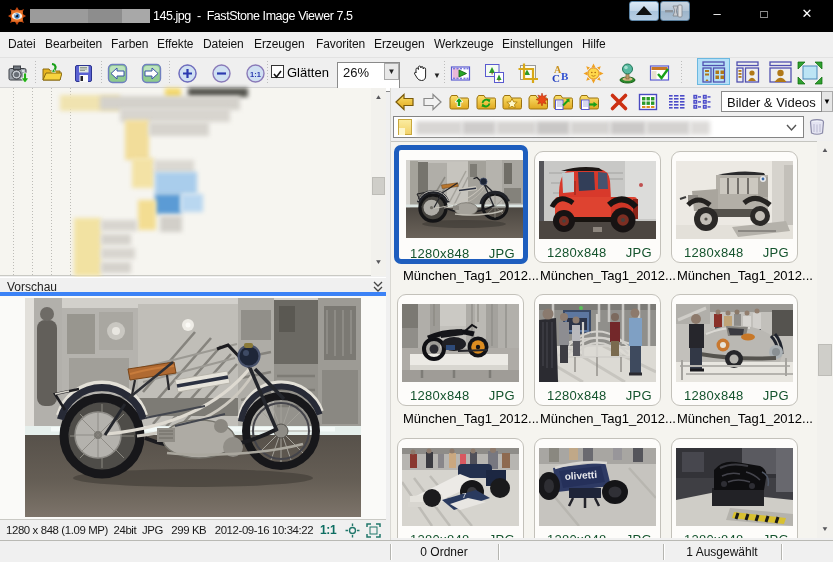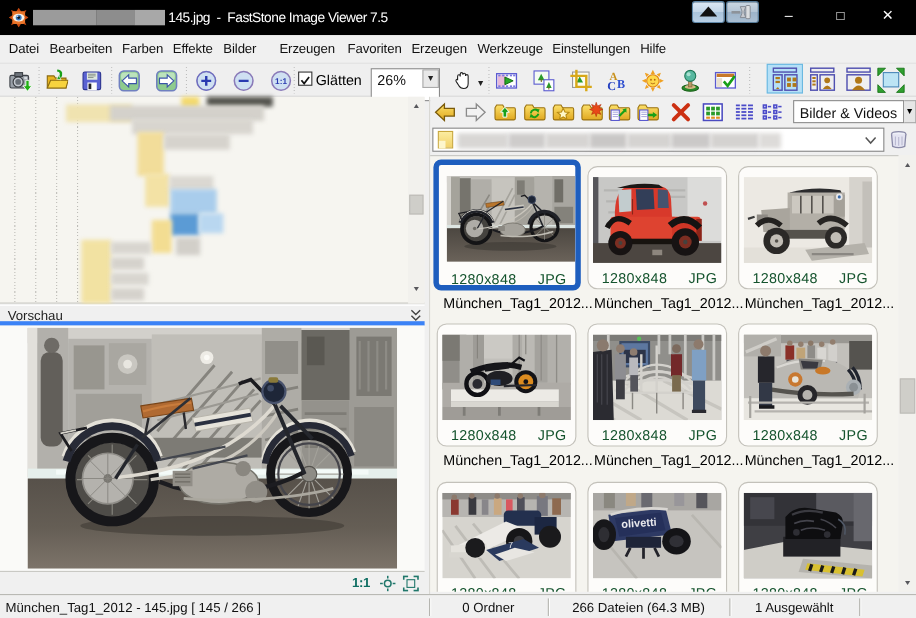--- a/index.html
+++ b/index.html
@@ -73,21 +73,21 @@
     </svg></div>
 <div class="abs capbtn" style="left:697px">–</div>
 <div class="abs capbtn" style="left:744px;font-size:12px">□</div>
 <div class="abs capbtn" style="left:787px">✕</div>
 
 <div class="abs" id="menubar">
 <span style="left:8px">Datei</span>
     <span style="left:45px">Bearbeiten</span>
     <span style="left:111px">Farben</span>
     <span style="left:157px">Effekte</span>
-    <span style="left:203px">Bilder</span>
+    <span style="left:203px">Dateien</span>
     <span style="left:254px">Erzeugen</span>
     <span style="left:316px">Favoriten</span>
     <span style="left:374px">Erzeugen</span>
     <span style="left:434px">Werkzeuge</span>
     <span style="left:502px">Einstellungen</span>
     <span style="left:582px">Hilfe</span>
 </div>
 
 <div class="abs" id="toolbar"></div>
 <div class="abs" style="left:35px;top:61px;width:1px;height:24px;background-image:repeating-linear-gradient(#bdbdbd 0 1px,transparent 1px 3px)"></div>
@@ -397,20 +397,21 @@
 <circle cx="221" cy="55" r="3" fill="#3e4a64"></circle>
 <rect x="219" y="45" width="9" height="5" rx="2" fill="#8a7a3a"></rect>
 <path d="M100 106 L80 137" stroke="#24262c" stroke-width="3"></path>
 <path d="M104 100 L148 64" stroke="#2e3036" stroke-width="2.5"></path>
 <path d="M120 120 L180 108 M150 128 L200 116" stroke="#43464e" stroke-width="2" fill="none"></path>
 </g>
       </svg></div>
   </div>
 
 <div class="abs" id="pinfo">
+<span class="abs" style="left:6px;top:4px">1280 x 848 (1.09 MP)&nbsp; 24bit&nbsp; JPG&nbsp;&nbsp; 299 KB&nbsp;&nbsp; 2012-09-16 10:34:22</span>
 <span class="abs" style="left:320px;top:3px;color:#0e6e62;font-weight:bold;font-size:12px">1:1</span>
 <svg class="abs" style="left:345px;top:3px" width="15" height="15" viewBox="0 0 15 15">
       <g stroke="#20776b" stroke-width="1.4" fill="none">
         <circle cx="7.5" cy="7.5" r="3"></circle>
         <path d="M7.5 0.5 V3 M7.5 12 V14.5 M0.5 7.5 H3 M12 7.5 H14.5"></path>
       </g>
     </svg>
 <svg class="abs" style="left:366px;top:3px" width="15" height="15" viewBox="0 0 15 15">
       <g stroke="#20776b" stroke-width="1.5" fill="none">
         <path d="M1 4 V1 H5 M10 1 H14 V4 M14 11 V14 H10 M5 14 H1 V11"></path>
@@ -928,22 +929,20 @@
     </div>
   </div>
 
 <div class="abs" id="rsb">
 <div class="abs arr" style="left:0;top:2px;width:16px">▲</div>
 <div class="abs arr" style="left:0;top:382px;width:16px">▼</div>
 <div class="abs sbthumb" style="left:1px;top:203px;width:14px;height:32px"></div>
 </div>
 
 <div class="abs" id="statusbar">
-<span class="abs" style="left:5px;top:4px">München_Tag1_2012 - 145.jpg [ 145 / 266 ]</span>
 <div class="ssep" style="left:390px"></div>
 <span class="abs" style="left:390px;top:4px;width:108px;text-align:center">0 Ordner</span>
 <div class="ssep" style="left:498px"></div>
-<span class="abs" style="left:498px;top:4px;width:165px;text-align:center">266 Dateien (64.3 MB)</span>
 <div class="ssep" style="left:663px"></div>
 <span class="abs" style="left:663px;top:4px;width:118px;text-align:center">1 Ausgewählt</span>
 <div class="ssep" style="left:781px"></div>
 </div>
 <div class="abs" id="vline"></div>
 
 </body></html>

